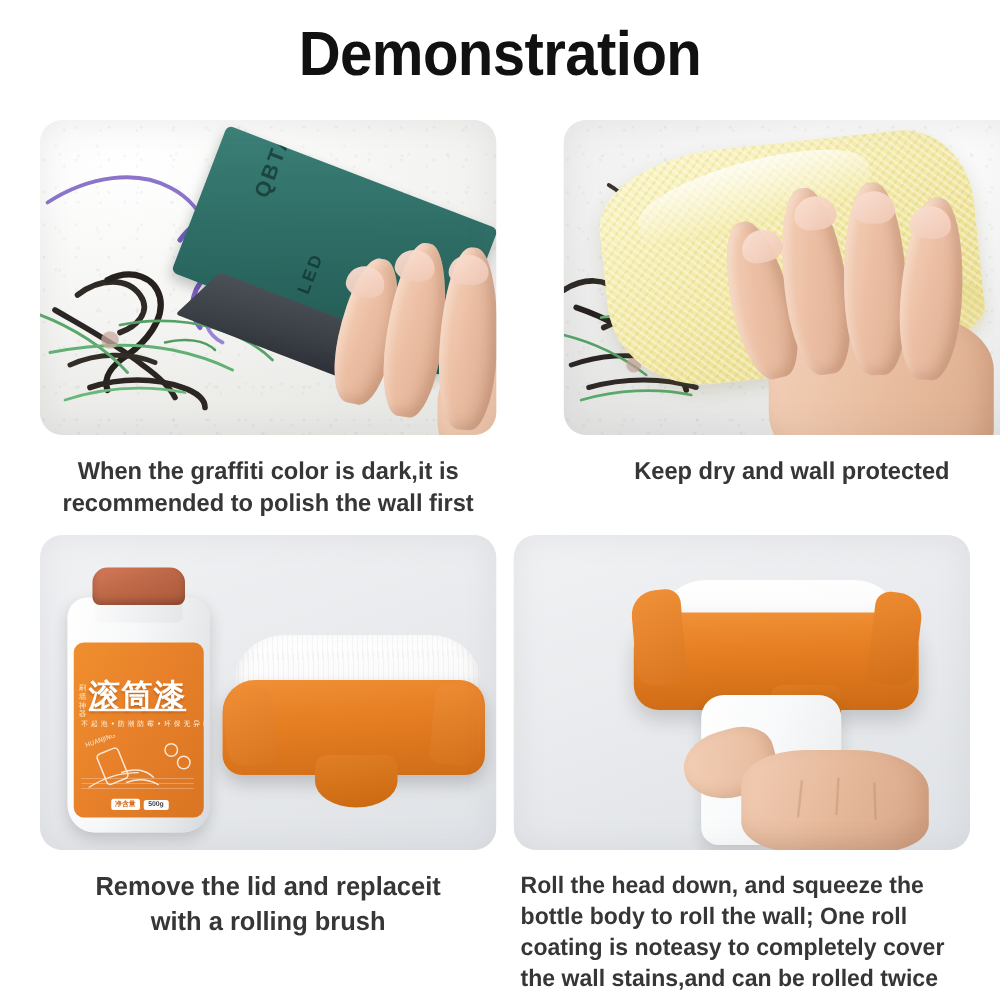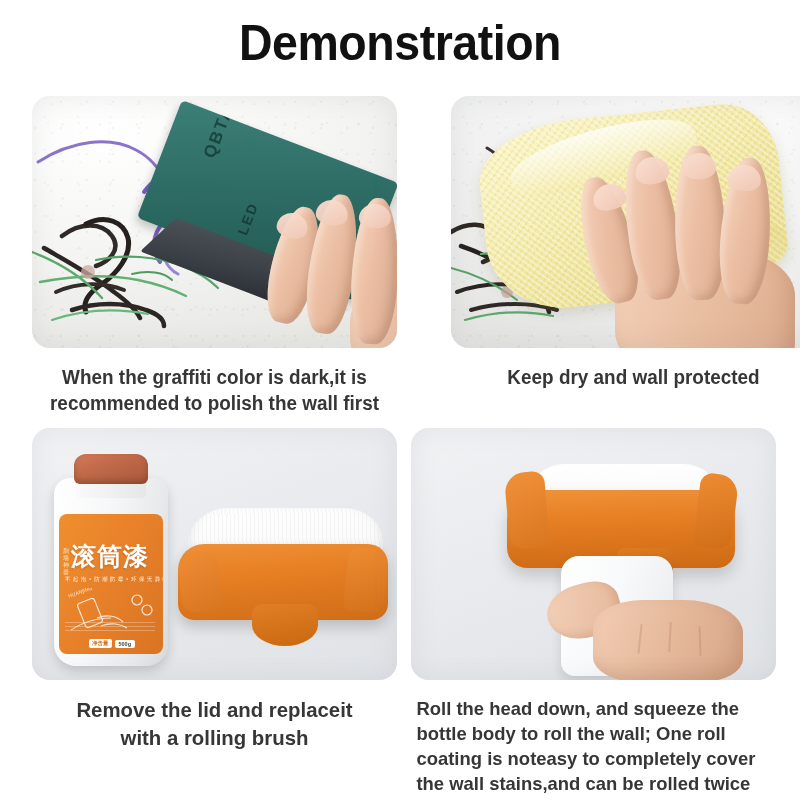--- a/index.html
+++ b/index.html
@@ -259,20 +259,21 @@
   }
   .label-cn {
     position: absolute; left: 12px; top: 30px;
     color: #ffffff;
     font-family: "DejaVu Sans", sans-serif;
     font-weight: bold;
     font-size: 25px;
     line-height: 25px;
     letter-spacing: 1px;
     text-shadow: 0 1px 2px rgba(120,55,10,.35);
+    text-decoration: underline;
   }
   .label-cn-small {
     position: absolute; left: 4px; top: 33px;
     color: #ffe9c8;
     font-family: "DejaVu Sans", sans-serif;
     font-size: 6px;
     line-height: 7px;
     width: 9px;
   }
   .label-sub {

